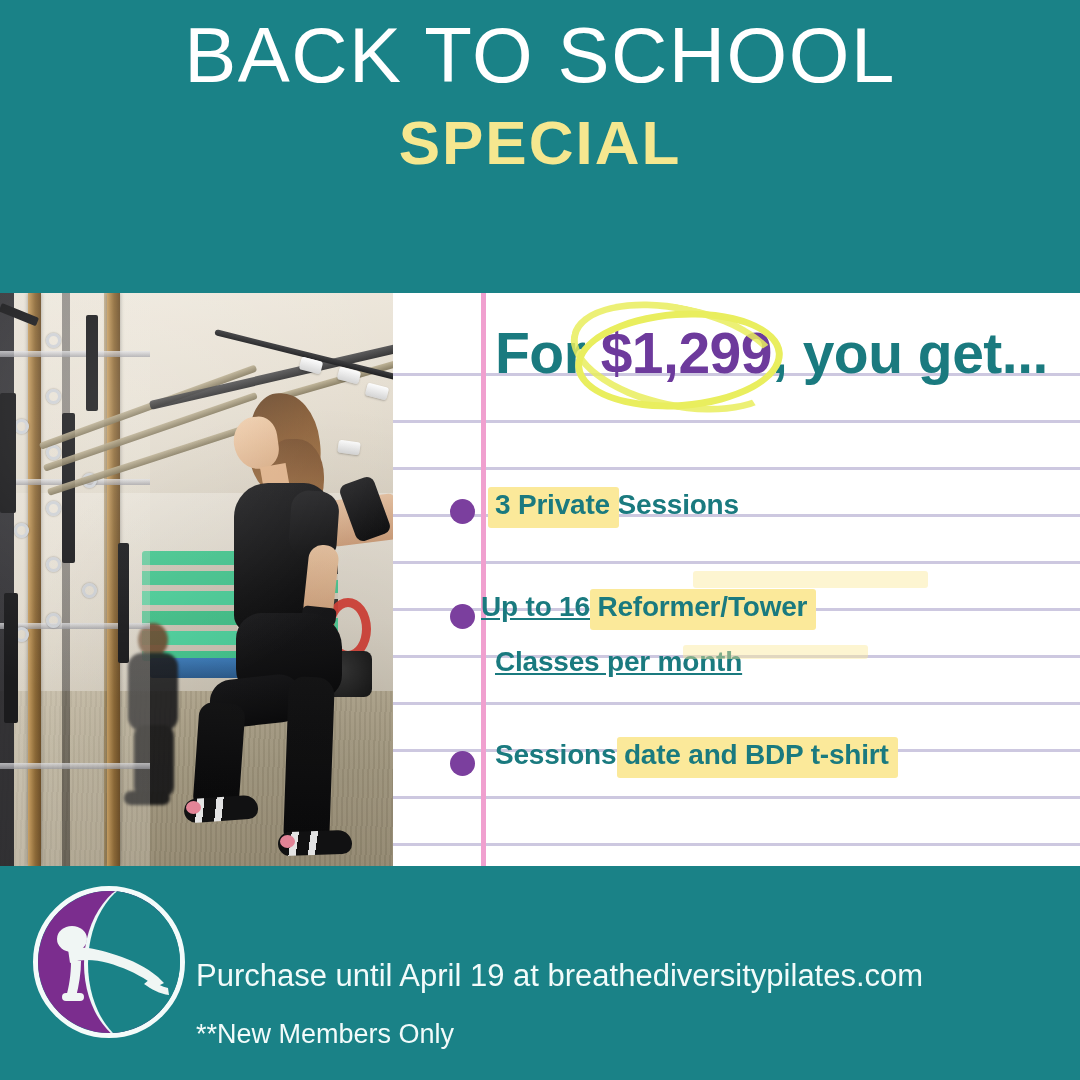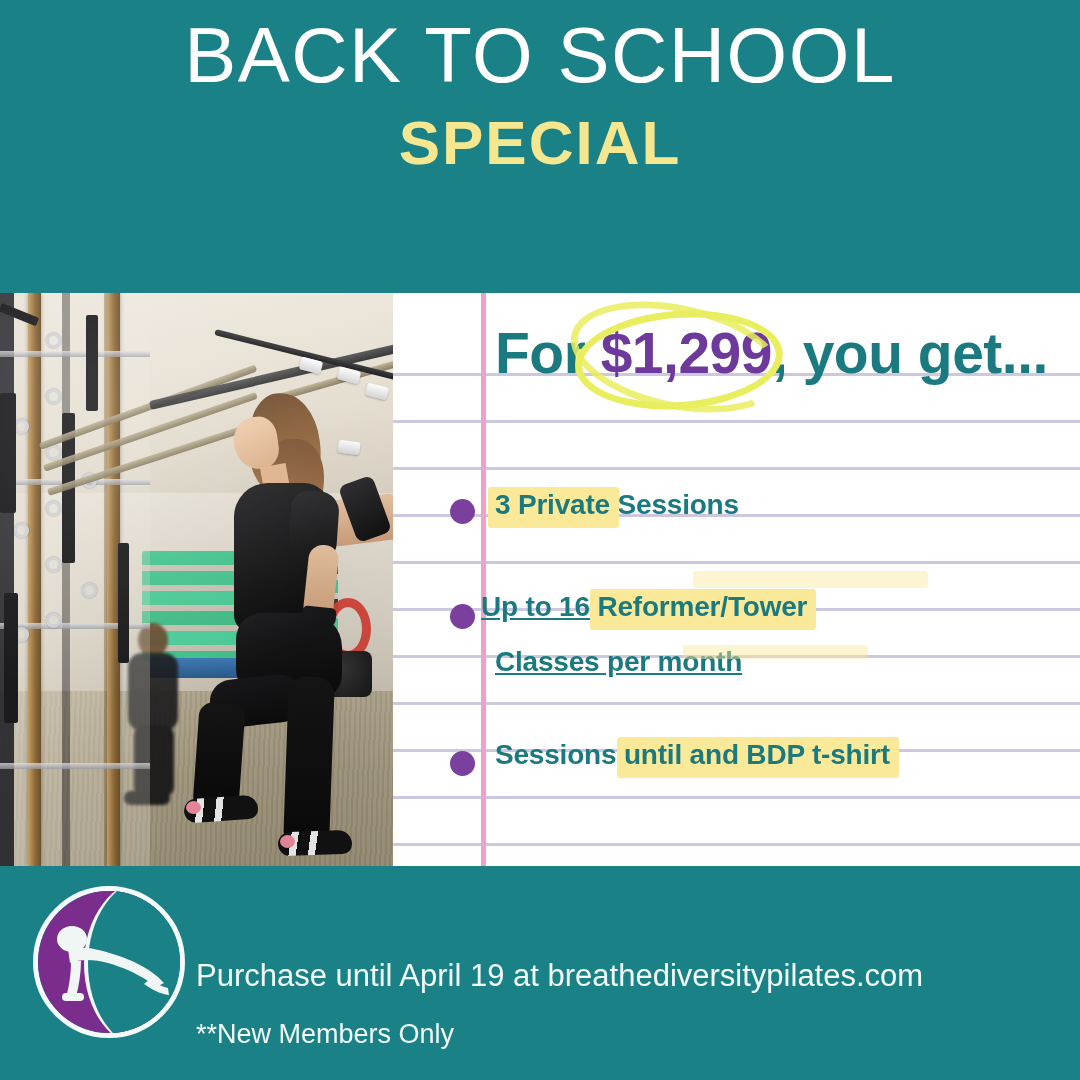--- a/index.html
+++ b/index.html
@@ -590,21 +590,21 @@
       <div class="ghost-hl" style="left:290px; top:352px; width:185px; height:14px;"></div>
 
       <div class="bullet-row">
         <div class="dot" style="left:57px; top:311px;"></div>
         <div class="btxt" style="left:88px; top:300px;text-decoration:underline;"><span>Up to 16 </span><span class="hl">Reformer/Tower</span></div>
         <div class="btxt" style="left:102px; top:355px;text-decoration:underline;">Classes per month</div>
       </div>
 
       <div class="bullet-row">
         <div class="dot" style="left:57px; top:458px;"></div>
-        <div class="btxt" style="left:102px; top:448px;"><span>Sessions </span><span class="hl">until and BDP t-shirt</span></div>
+        <div class="btxt" style="left:102px; top:448px;"><span>Sessions </span><span class="hl">date and BDP t-shirt</span></div>
       </div>
 
     </div>
   </div>
 
   <div class="footer-band">
 
     <div class="logo">
       <div class="logo-purple"></div>
       <div class="logo-swoosh"></div>

